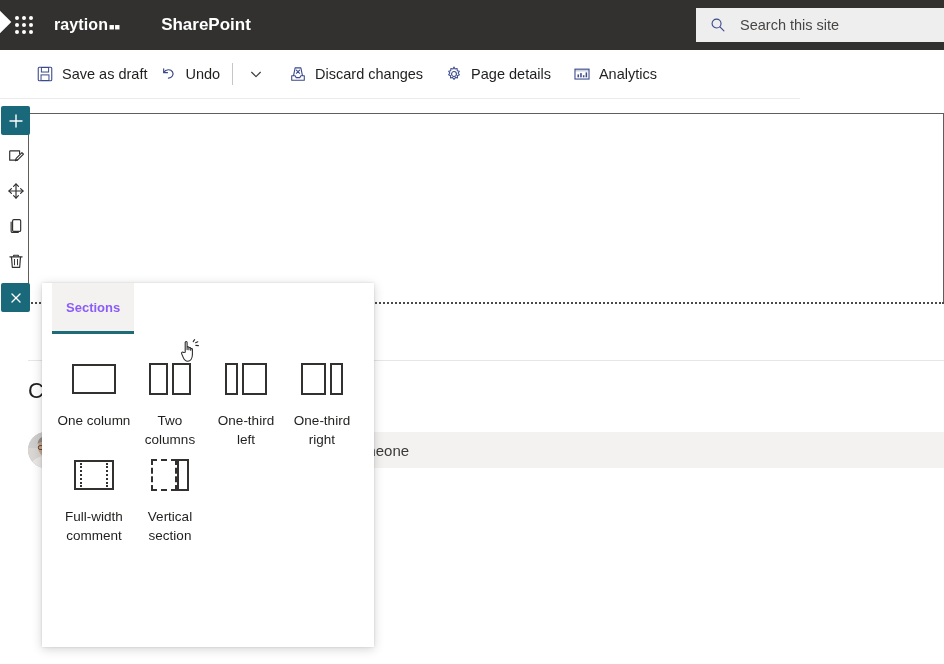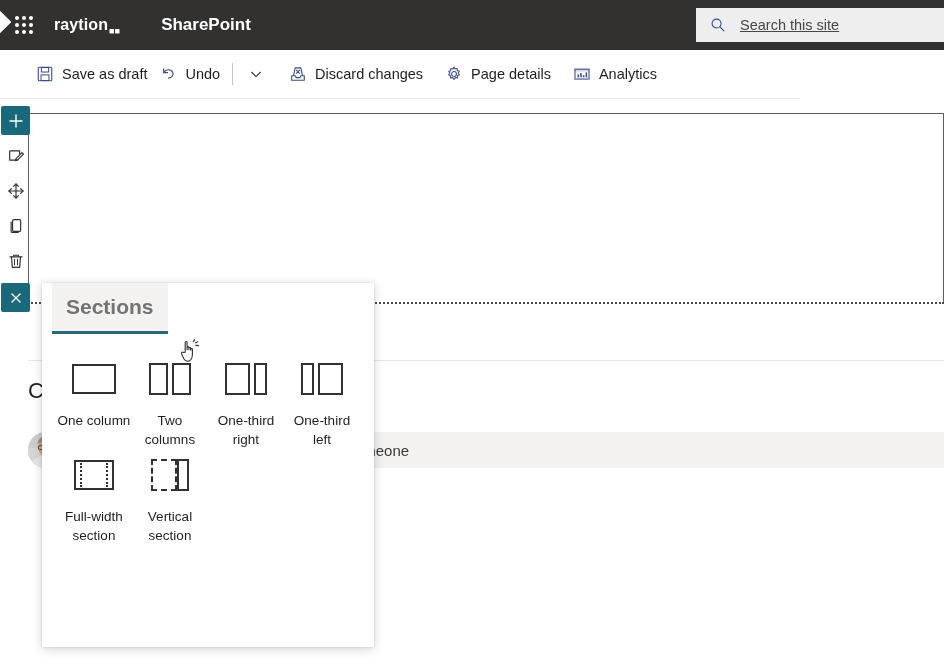--- a/index.html
+++ b/index.html
@@ -33,21 +33,21 @@
   #waffle .grid i {
     display: block; width: 4px; height: 4px;
     border-radius: 50%; background: #ffffff;
   }
   #tenant-brand {
     margin-left: 6px;
     color: #ffffff;
     font-size: 16px;
     font-weight: bold;
     letter-spacing: .1px;
-    display: flex; align-items: flex-end;
+    display: flex; align-items: center;
     cursor: pointer;
   }
   #tenant-brand .mark {
     font-size: 9px; line-height: 9px;
     position: relative; top: 2px; left: 1px;
     color: #ffffff; font-weight: bold;
   }
   #app-name {
     margin-left: 42px;
     color: #ffffff;
@@ -64,21 +64,20 @@
     cursor: text;
   }
   #suite-search .mag {
     width: 16px; height: 16px;
     flex: none;
     margin-right: 14px;
   }
   #suite-search .ph {
     color: #484644;
     font-size: 14.5px;
-    text-decoration: underline;
   }
 
   
   #command-bar {
     position: absolute; top: 50px; left: 0;
     width: 800px; height: 49px;
     background: #ffffff;
     border-bottom: 1px solid #ebebeb;
     display: flex; align-items: center;
     padding-left: 30px;
@@ -220,22 +219,22 @@
     display: flex;
     height: 48px;
     align-items: stretch;
     padding-left: 10px;
     position: relative;
     z-index: 41;
   }
   .fly-tab {
     display: flex; align-items: center;
     padding: 0 14px;
-    font-size: 21px;
-    color: #737373;
+    font-size: 13px;
+    color: #8b5cf6;
     cursor: pointer;
     position: relative;
   }
   .fly-tab.active {
     font-weight: bold;
     background: #f3f2f1;
   }
   .fly-tab.active::after {
     content: "";
     position: absolute;
@@ -488,42 +487,42 @@
       <div class="layout-glyph grow">
         <span class="gbox" style="width:19px;height:32px;display:block"></span>
         <span class="gbox" style="width:19px;height:32px;display:block"></span>
       </div>
       <div class="layout-label">Two columns</div>
     </div>
 
 
     <div class="layout-item">
       <div class="layout-glyph grow">
+        <span class="gbox" style="width:13px;height:32px;display:block"></span>
+        <span class="gbox" style="width:25px;height:32px;display:block"></span>
+      </div>
+      <div class="layout-label">One-third left</div>
+    </div>
+
+    <div class="layout-item">
+      <div class="layout-glyph grow">
         <span class="gbox" style="width:25px;height:32px;display:block"></span>
         <span class="gbox" style="width:13px;height:32px;display:block"></span>
       </div>
       <div class="layout-label">One-third right</div>
-    </div>
-
-    <div class="layout-item">
-      <div class="layout-glyph grow">
-        <span class="gbox" style="width:13px;height:32px;display:block"></span>
-        <span class="gbox" style="width:25px;height:32px;display:block"></span>
-      </div>
-      <div class="layout-label">One-third left</div>
     </div>
 
     <div class="layout-item">
       <div class="layout-glyph">
         <span class="gbox" style="width:40px;height:30px;display:flex;align-items:center;justify-content:space-between;padding:0 4px;">
           <i style="display:block;width:0;height:24px;border-left:2px dotted #323130;"></i>
           <i style="display:block;width:0;height:24px;border-left:2px dotted #323130;"></i>
         </span>
       </div>
-      <div class="layout-label">Full-width section</div>
+      <div class="layout-label">Full-width comment</div>
     </div>
 
     <div class="layout-item">
       <div class="layout-glyph grow">
         <span style="width:26px;height:32px;display:block;border:2px dashed #323130;background:#fff"></span>
         <span class="gbox" style="width:12px;height:32px;display:block"></span>
       </div>
       <div class="layout-label">Vertical section</div>
     </div>
 

